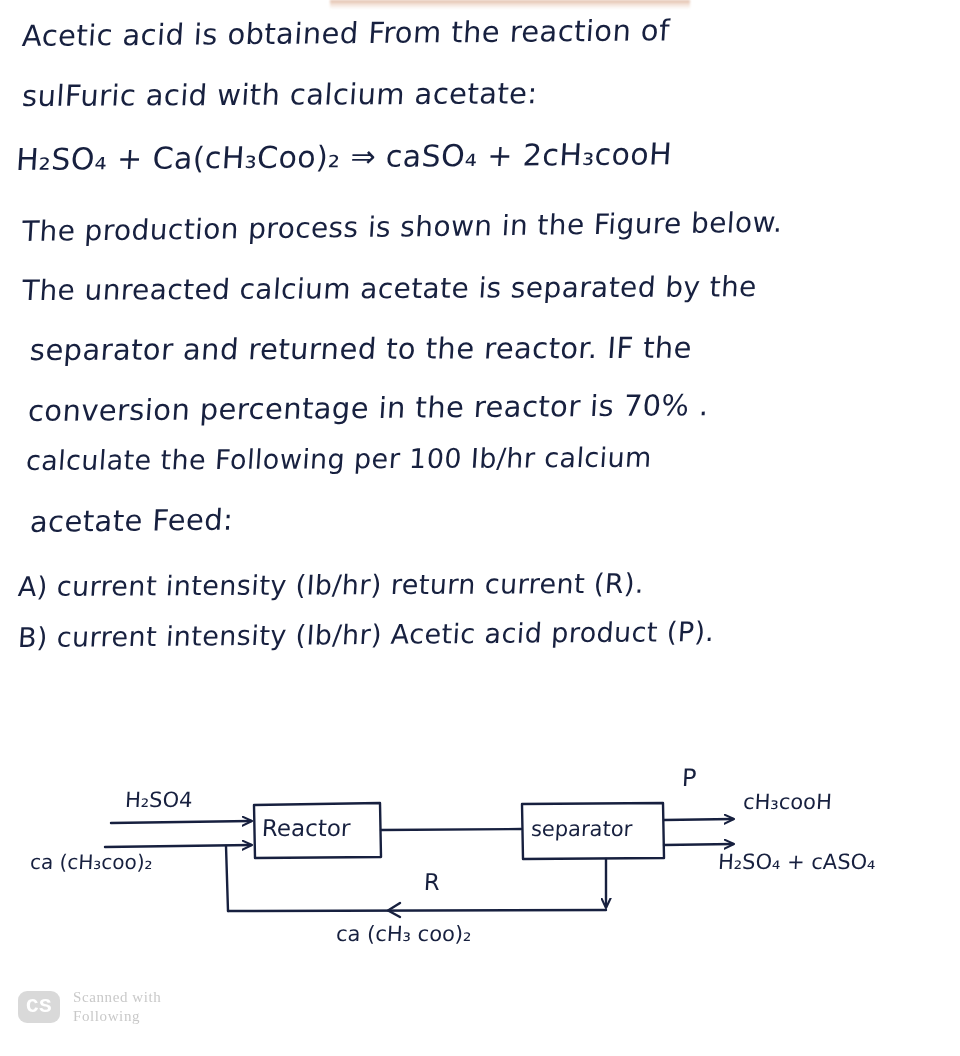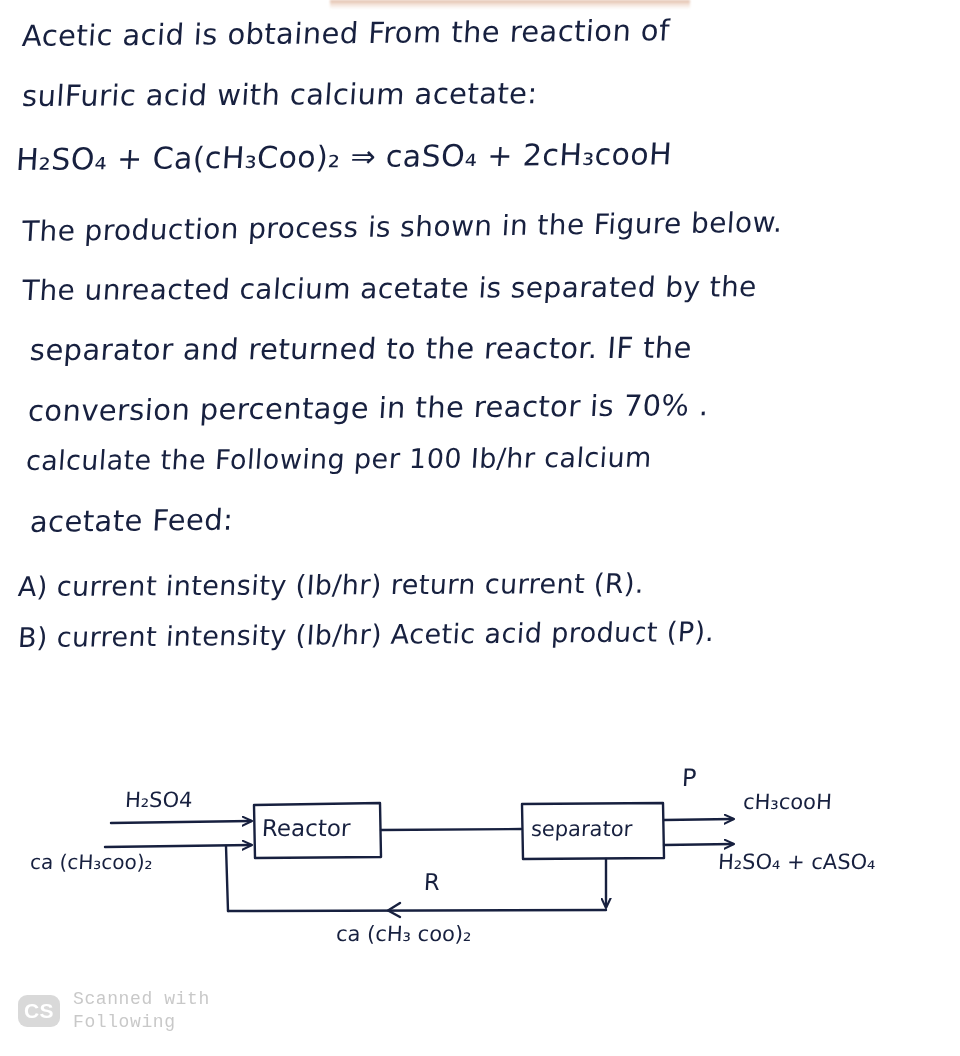--- a/index.html
+++ b/index.html
@@ -93,31 +93,31 @@
     align-items: center;
     gap: 13px;
     opacity: 0.95;
   }
   #cs-badge {
     width: 42px;
     height: 32px;
     border-radius: 9px;
     background: #d8d8d8;
     color: #ffffff;
-    font-family: Liberation Sans, sans-serif;
+    font-family: Liberation Mono, monospace;
     font-size: 21px;
     font-weight: bold;
     letter-spacing: 0.5px;
     display: flex;
     align-items: center;
     justify-content: center;
   }
   #cs-text {
-    font-family: Liberation Mono, monospace;
-    font-size: 18px;
+    font-family: Liberation Serif, serif;
+    font-size: 15px;
     color: #c6c6c6;
     line-height: 1.25;
     letter-spacing: 0.6px;
   }
   #cs-text div { white-space: nowrap; }
 </style>
 </head>
 <body>
 
 <div id="top-smudge"></div>

